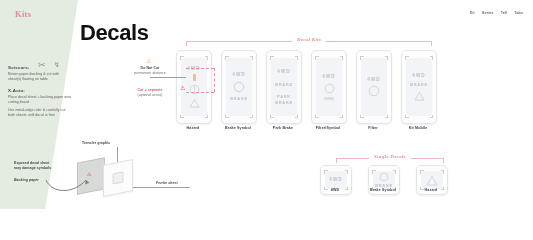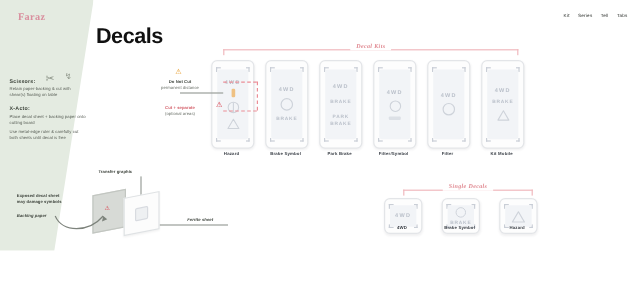--- a/index.html
+++ b/index.html
@@ -37,21 +37,21 @@
     letter-spacing:.05px;margin:0 0 2.5px 0;
   }
   .scissors{
     position:absolute;z-index:4;color:#8d9488;
     font-size:9px;line-height:1;
   }
 
   
   .title{
     position:absolute;left:80px;top:20px;z-index:5;
-    font-size:18px;font-weight:700;color:#111;
+    font-size:22px;font-weight:700;color:#111;
     letter-spacing:-.4px;
   }
 
   
   .nav{
     position:absolute;right:10px;top:11px;z-index:5;
     display:flex;gap:7px;align-items:center;
   }
   .nav span{font-size:3.8px;color:#2b2f2b;letter-spacing:.2px;}
 
@@ -136,21 +136,21 @@
   }
   .curve{position:absolute;z-index:5;}
 </style>
 </head>
 <body>
 
 <div id="root">
 
   <div class="leftpanel"></div>
 
-  <div class="brand">Faraz</div>
+  <div class="brand">Kits</div>
 
   <div class="scissors" style="left:38px;top:61px;">✂</div>
   <div class="scissors" style="left:54px;top:61px;font-size:7px;">↯</div>
 
   <div class="sec" style="top:65px;">
     <div class="sec-h">Scissors:</div>
     <div class="sec-p">Retain paper-backing &amp; cut with shear(s) floating on table</div>
   </div>
 
   <div class="sec" style="top:88px;">

